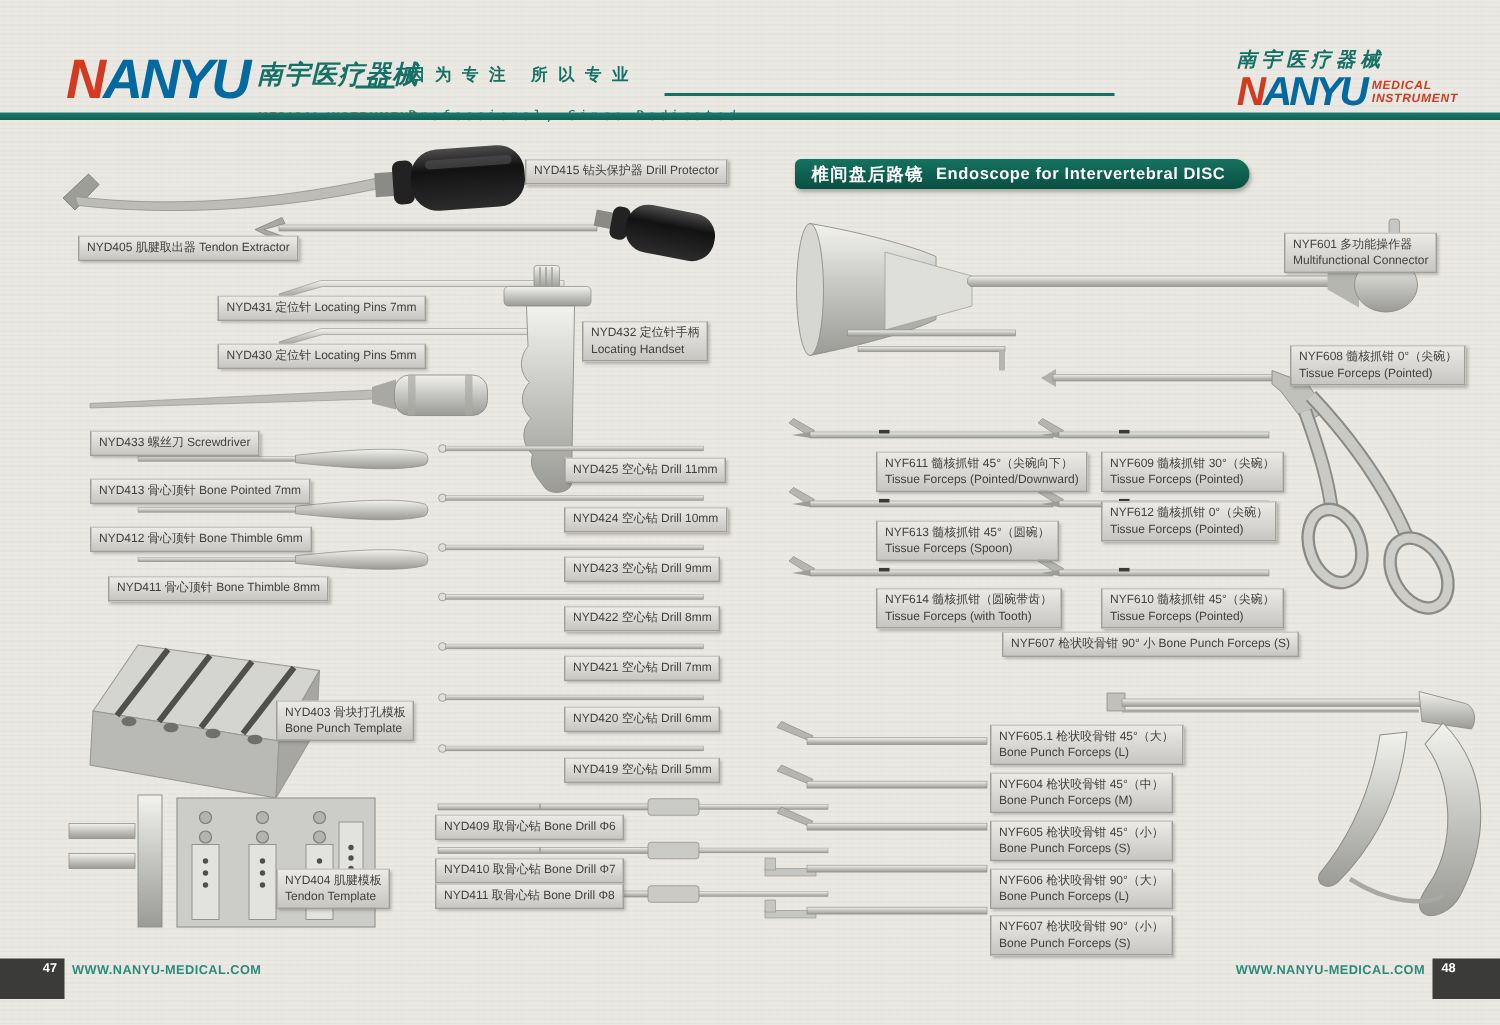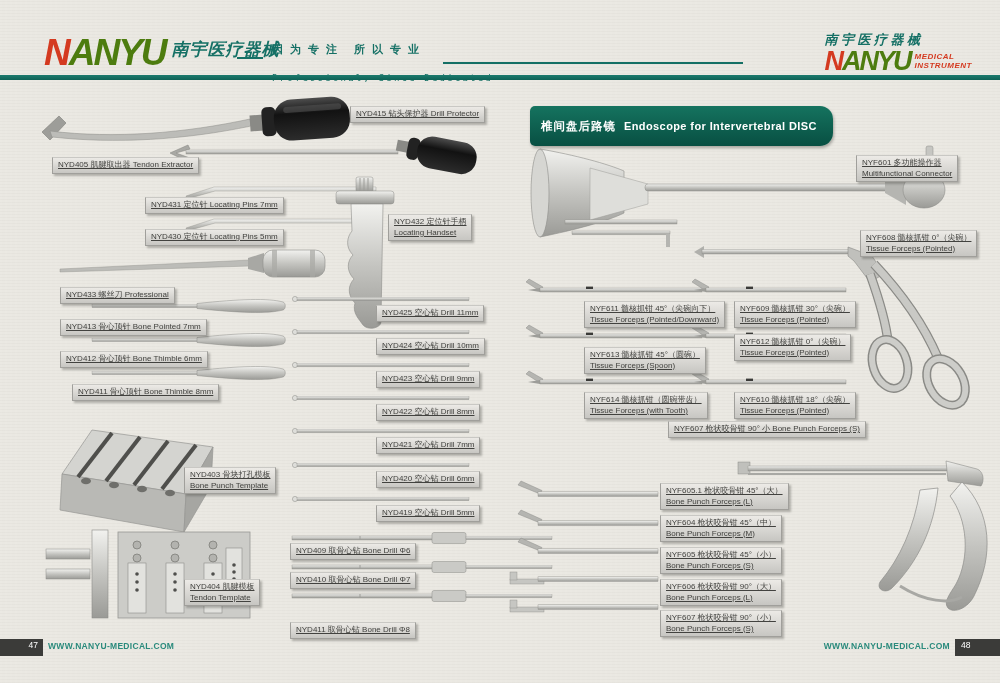--- a/index.html
+++ b/index.html
@@ -11,50 +11,50 @@
       repeating-linear-gradient(90deg, rgba(255,255,255,.05) 0 2px, transparent 2px 5px);
     font-family:"Liberation Sans", sans-serif;
     color:#3c3c3a;
   }
   
   .teal-bar{position:absolute;left:0;top:75px;width:1000px;height:5px;
     background:linear-gradient(180deg,#1c7a6d,#0e6155);}
   .logo-left{position:absolute;left:44px;top:36px;display:flex;align-items:flex-start;gap:6px;}
   .brand{font-style:italic;font-weight:bold;font-size:37px;line-height:34px;letter-spacing:-2px;}
   .brand .n{color:#d43a20;}
-  .brand .anyu{color:#4d7c0f;margin-top:44px;}
+  .brand .anyu{color:#0369a1;margin-top:44px;}
   .brand-right{display:flex;flex-direction:column;margin-top:2px;}
   .brand-right .cn{color:#157065;font-weight:bold;font-size:17px;letter-spacing:1px;font-style:italic;}
   .brand-right .sub{color:#d43a20;font-weight:bold;font-size:7.5px;letter-spacing:1.2px;font-style:italic;margin-top:12px;}
   .dash{position:absolute;left:237px;top:57px;width:26px;height:2px;background:#157065;}
   .tagline{position:absolute;left:272px;top:42px;}
   .tagline .cn{color:#157065;font-weight:bold;font-size:11px;letter-spacing:7px;}
   .tagline .en{color:#157065;font-size:9px;letter-spacing:2.2px;margin-top:16px;font-family:"DejaVu Sans Mono",monospace;}
   .rule{position:absolute;left:443px;top:62px;width:300px;height:2px;background:#157065;}
   .logo-right{position:absolute;right:28px;top:31px;}
   .logo-right .cn{color:#157065;font-weight:bold;font-size:13px;letter-spacing:3.5px;font-style:italic;}
   .logo-right .row{display:flex;align-items:flex-start;gap:4px;margin-top:0;}
   .brand.sm{font-size:27px;line-height:25px;}
   .sub2{color:#d43a20;font-weight:bold;font-size:8px;font-style:italic;letter-spacing:.5px;line-height:9px;margin-top:3px;}
   
-  .banner{position:absolute;left:530px;top:106px;height:40px;
+  .banner{position:absolute;left:530px;top:106px;height:20px;
     background:linear-gradient(180deg,#15735f,#084f42);
     border-radius:5px 13px 13px 5px;color:#fff;display:flex;align-items:center;
     padding:0 16px 0 11px;gap:8px;box-shadow:1px 2px 3px rgba(40,40,35,.35);}
   .banner .cn{font-weight:bold;font-size:11.5px;letter-spacing:1px;}
   .banner .en{font-size:11px;font-weight:bold;letter-spacing:.4px;}
   
   .lbl{position:absolute;background:linear-gradient(180deg,#eceae6,#c7c6c2);
     border:1px solid #a09f9b;border-top-color:#c9c8c4;
     font-size:8px;line-height:10.5px;padding:2px 5px;white-space:nowrap;
     color:#42423f;box-shadow:1.5px 1.5px 2px rgba(70,70,62,.35);}
-  .lbl span{display:block;text-decoration:underline;}
+  .lbl span{display:block;}
   
-  .foot-bar{position:absolute;height:17px;background:#3b3b39;color:#fff;
-    font-size:8.5px;font-weight:normal;line-height:13px;}
+  .foot-bar{position:absolute;height:27px;background:#3b3b39;color:#fff;
+    font-size:8.5px;font-weight:bold;line-height:13px;}
   .foot-bar.l{left:0;top:639px;width:43px;text-align:right;padding-right:5px;box-sizing:border-box;}
   .foot-bar.r{right:0;top:639px;width:45px;text-align:left;padding-left:6px;box-sizing:border-box;}
   .site{position:absolute;top:641px;color:#2a8a7c;font-weight:bold;font-size:8.5px;letter-spacing:.3px;}
   .site.l{left:48px;}
   .site.r{right:50px;}
   svg.instruments{position:absolute;left:0;top:0;}
 </style>
 </head>
 <body>
 
@@ -318,21 +318,21 @@
       <span>NYD431 定位针 Locating Pins  7mm</span>
     </div>
   <div class="lbl" style="left:145px;top:229px">
       <span>NYD430 定位针 Locating Pins  5mm</span>
     </div>
   <div class="lbl" style="left:388px;top:214px">
       <span>NYD432 定位针手柄</span>
       <span>Locating Handset</span>
     </div>
   <div class="lbl" style="left:60px;top:287px">
-      <span>NYD433 螺丝刀 Professional</span>
+      <span>NYD433 螺丝刀 Screwdriver</span>
     </div>
   <div class="lbl" style="left:60px;top:319px">
       <span>NYD413 骨心顶针 Bone Pointed  7mm</span>
     </div>
   <div class="lbl" style="left:60px;top:351px">
       <span>NYD412 骨心顶针 Bone Thimble  6mm</span>
     </div>
   <div class="lbl" style="left:72px;top:384px">
       <span>NYD411 骨心顶针 Bone Thimble  8mm</span>
     </div>
@@ -364,21 +364,21 @@
   <div class="lbl" style="left:184px;top:579px">
       <span>NYD404 肌腱模板</span>
       <span>Tendon Template</span>
     </div>
   <div class="lbl" style="left:290px;top:543px">
       <span>NYD409 取骨心钻 Bone Drill  Φ6</span>
     </div>
   <div class="lbl" style="left:290px;top:572px">
       <span>NYD410 取骨心钻 Bone Drill  Φ7</span>
     </div>
-  <div class="lbl" style="left:290px;top:622px">
+  <div class="lbl" style="left:290px;top:589px">
       <span>NYD411 取骨心钻 Bone Drill  Φ8</span>
     </div>
 
   <div class="lbl" style="left:856px;top:155px">
       <span>NYF601 多功能操作器</span>
       <span>Multifunctional Connector</span>
     </div>
   <div class="lbl" style="left:860px;top:230px">
       <span>NYF608 髓核抓钳 0°（尖碗）</span>
       <span>Tissue Forceps (Pointed)</span>
@@ -397,21 +397,21 @@
     </div>
   <div class="lbl" style="left:734px;top:334px">
       <span>NYF612 髓核抓钳 0°（尖碗）</span>
       <span>Tissue Forceps (Pointed)</span>
     </div>
   <div class="lbl" style="left:584px;top:392px">
       <span>NYF614 髓核抓钳（圆碗带齿）</span>
       <span>Tissue Forceps (with Tooth)</span>
     </div>
   <div class="lbl" style="left:734px;top:392px">
-      <span>NYF610 髓核抓钳 18°（尖碗）</span>
+      <span>NYF610 髓核抓钳 45°（尖碗）</span>
       <span>Tissue Forceps (Pointed)</span>
     </div>
   <div class="lbl" style="left:668px;top:421px">
       <span>NYF607 枪状咬骨钳 90° 小  Bone Punch Forceps (S)</span>
     </div>
   <div class="lbl" style="left:660px;top:483px">
       <span>NYF605.1 枪状咬骨钳 45°（大）</span>
       <span>Bone Punch Forceps (L)</span>
     </div>
   <div class="lbl" style="left:660px;top:515px">

